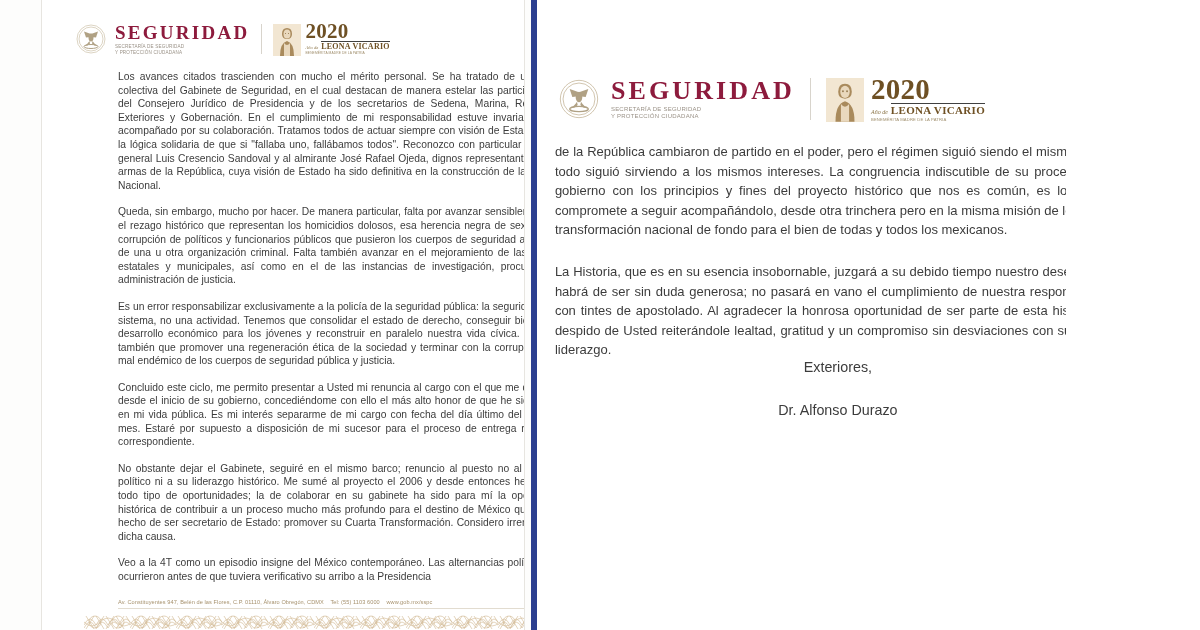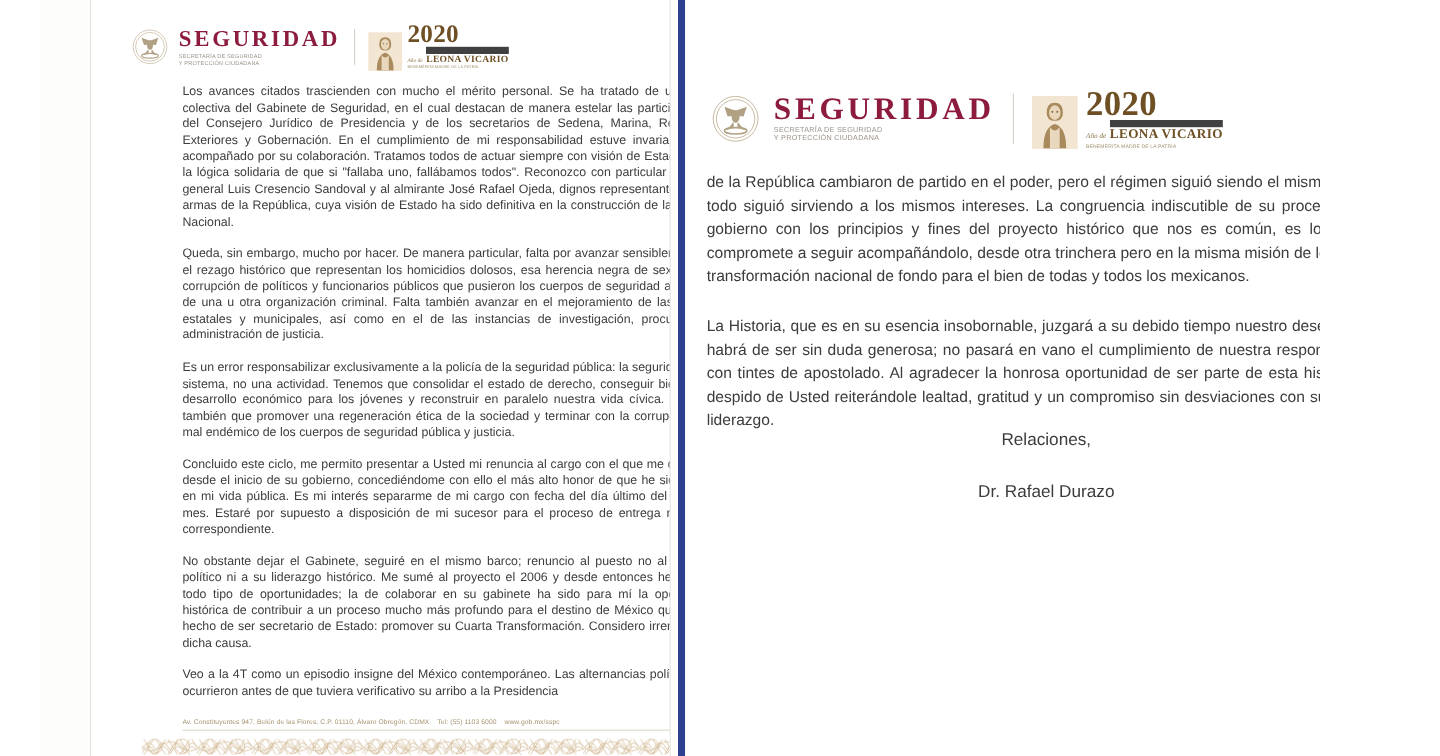--- a/index.html
+++ b/index.html
@@ -12,21 +12,20 @@
     overflow: hidden;
     background: #ffffff;
     font-family: "Liberation Sans", sans-serif;
   }
   .screen {
     position: relative;
     width: 1066px;
     height: 630px;
     background: #ffffff;
     display: flex;
-    padding-left: 34px;
   }
 
   
   .page-left {
     position: relative;
     width: 598px;
     height: 630px;
     background: #ffffff;
     box-sizing: border-box;
     overflow: hidden;
@@ -131,21 +130,21 @@
     line-height: 1;
     margin-right: 3px;
     white-space: nowrap;
   }
   .year-name {
     font-family: "Liberation Serif", serif;
     font-weight: bold;
     color: #6e5024;
     letter-spacing: 0.03em;
     line-height: 1;
-    border-top: 6px solid #404040;
+    border-top: 1px solid #404040;
     padding-top: 1px;
     white-space: nowrap;
   }
   .year-tag {
     font-family: "Liberation Sans", sans-serif;
     color: #a08f6d;
     letter-spacing: 0.03em;
     line-height: 1.2;
     white-space: nowrap;
     margin-top: 1px;
@@ -410,19 +409,19 @@
         </div>
       </div>
     </div>
 
     <div class="body-right">
       <p>de la República cambiaron de partido en el poder, pero el régimen siguió siendo el mismo y sobre todo siguió sirviendo a los mismos intereses. La congruencia indiscutible de su proceder en el gobierno con los principios y fines del proyecto histórico que nos es común, es lo que me compromete a seguir acompañándolo, desde otra trinchera pero en la misma misión de lograr una transformación nacional de fondo para el bien de todas y todos los mexicanos.</p>
       <p>La Historia, que es en su esencia insobornable, juzgará a su debido tiempo nuestro desempeño y habrá de ser sin duda generosa; no pasará en vano el cumplimiento de nuestra responsabilidad con tintes de apostolado. Al agradecer la honrosa oportunidad de ser parte de esta historia, me despido de Usted reiterándole lealtad, gratitud y un compromiso sin desviaciones con su causa y liderazgo.</p>
     </div>
 
     <div class="sign-block">
-      <div class="sign-line">Relaciones,</div>
-      <div class="sign-line sign-name">Dr. Rafael Durazo</div>
+      <div class="sign-line">Exteriores,</div>
+      <div class="sign-line sign-name">Dr. Alfonso Durazo</div>
     </div>
 
   </div>
 
 </div>
 
 </body></html>

